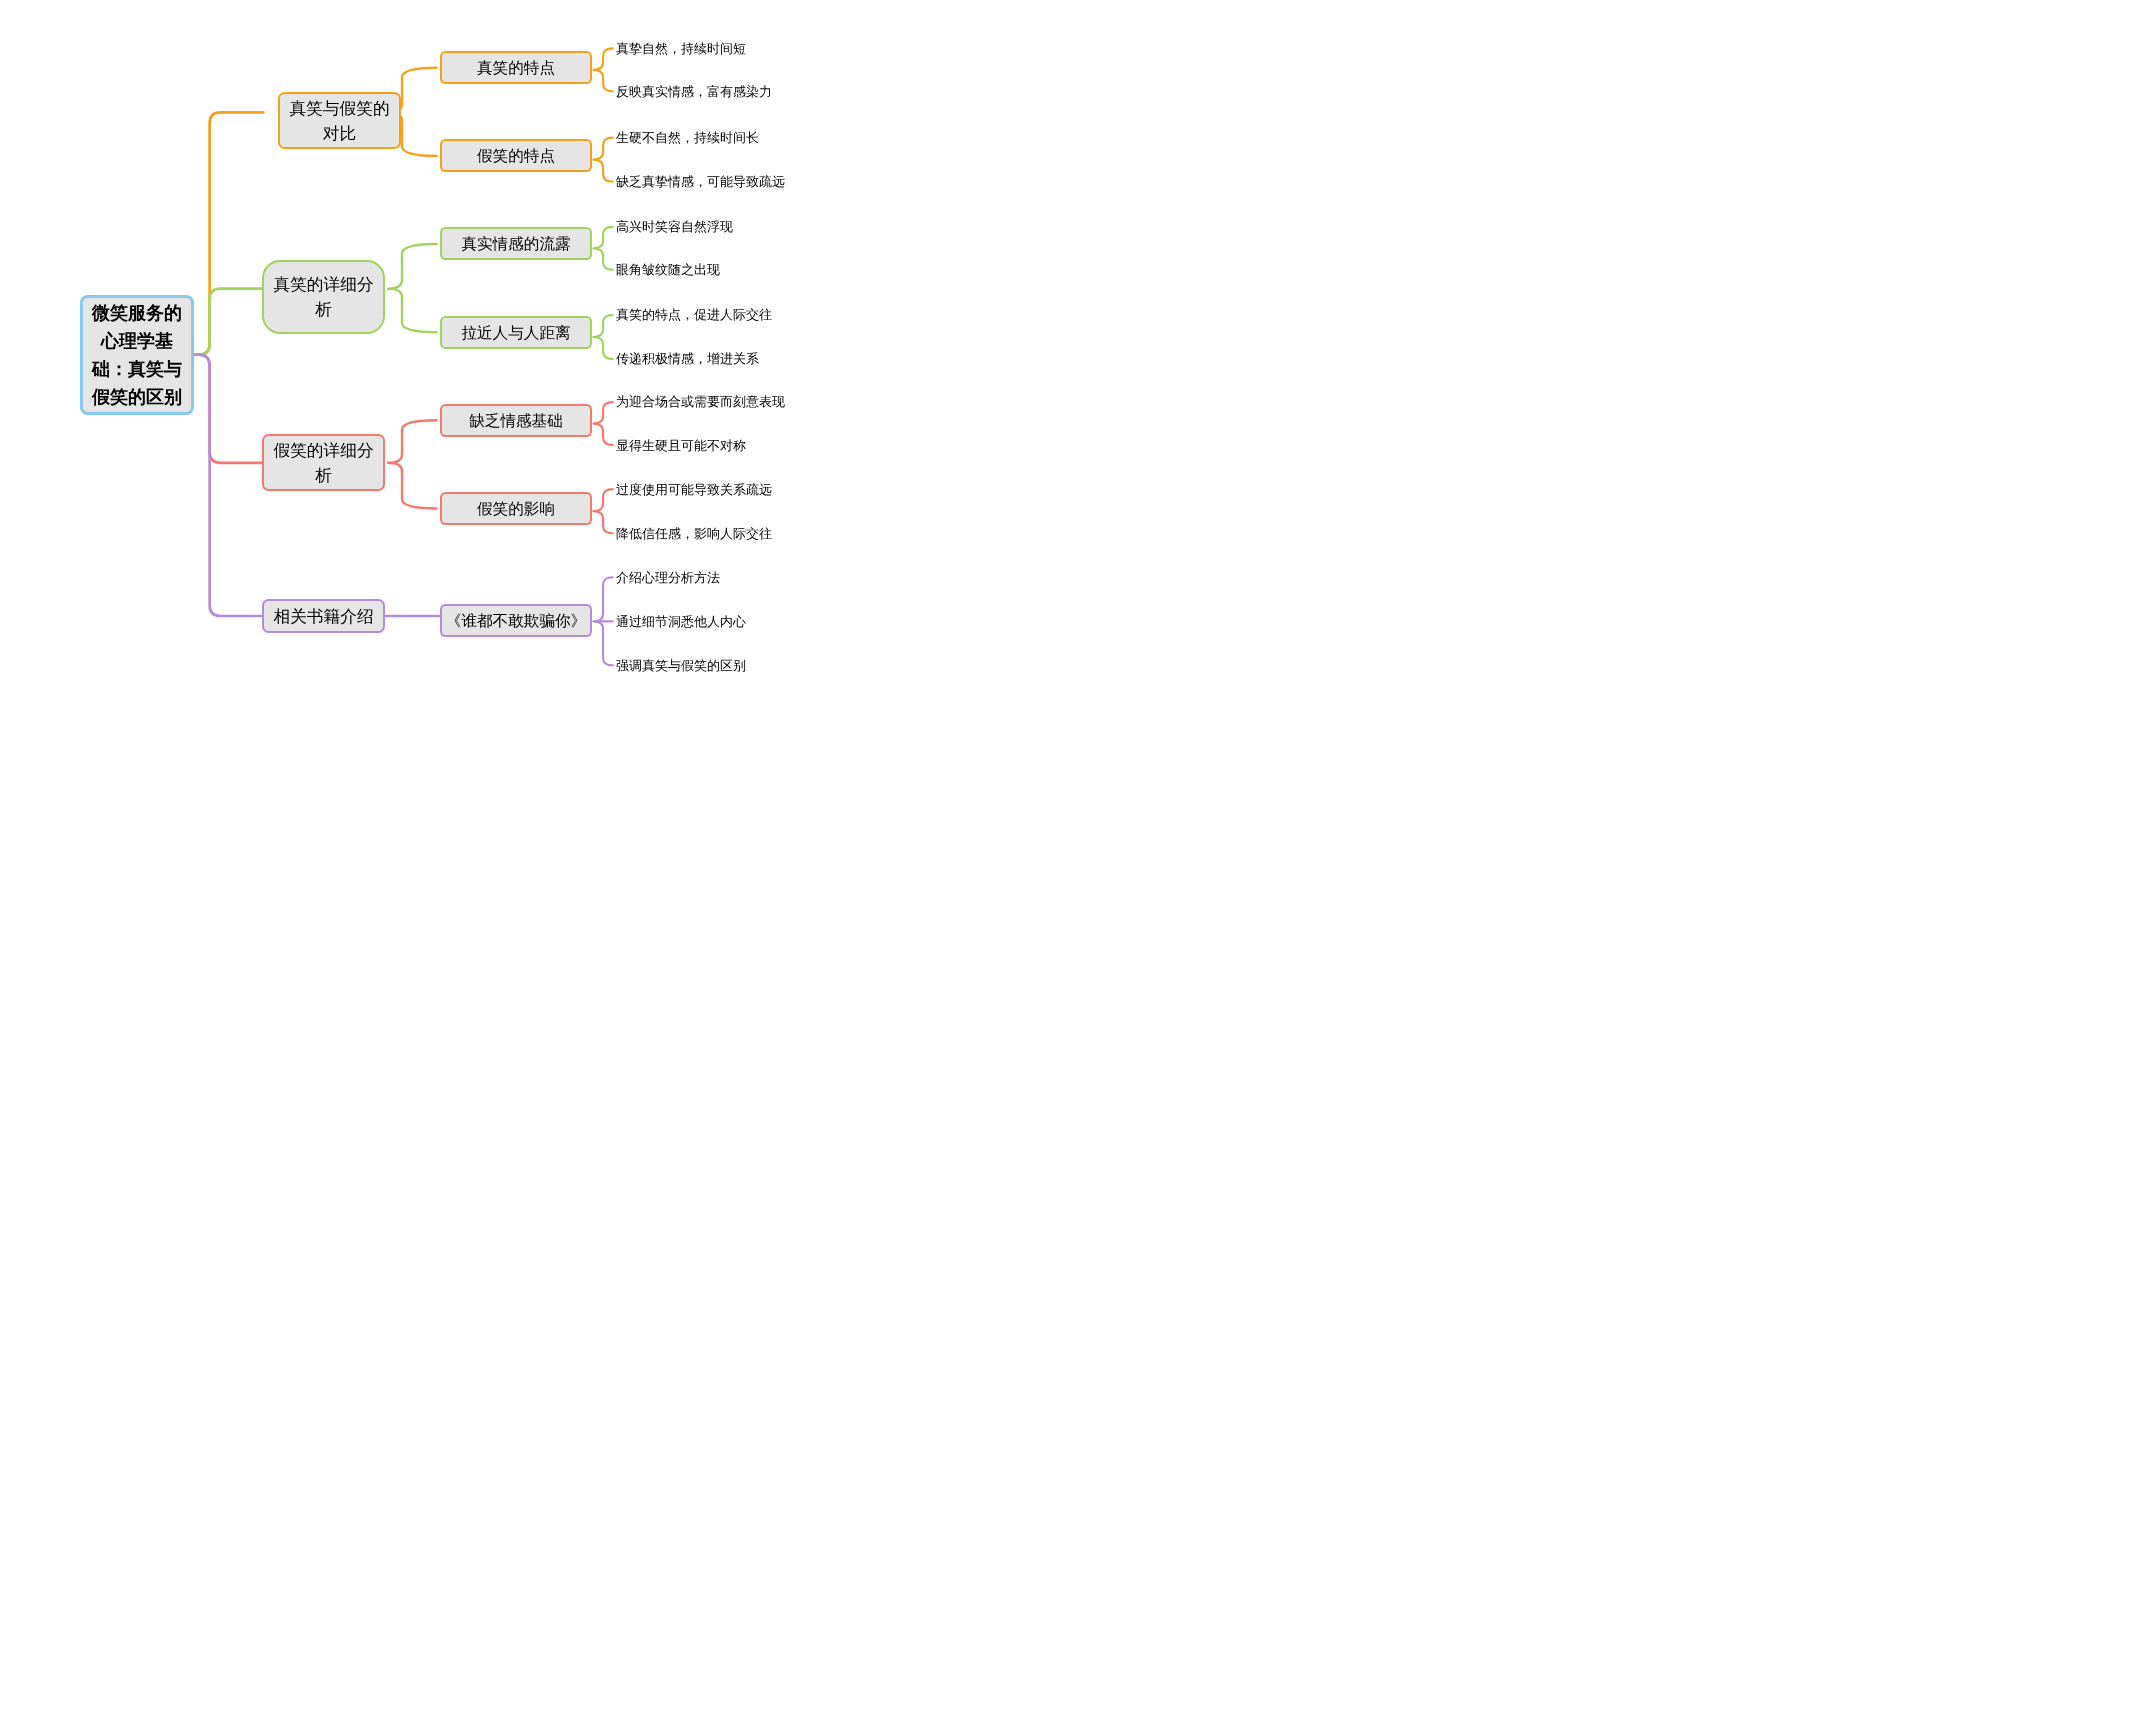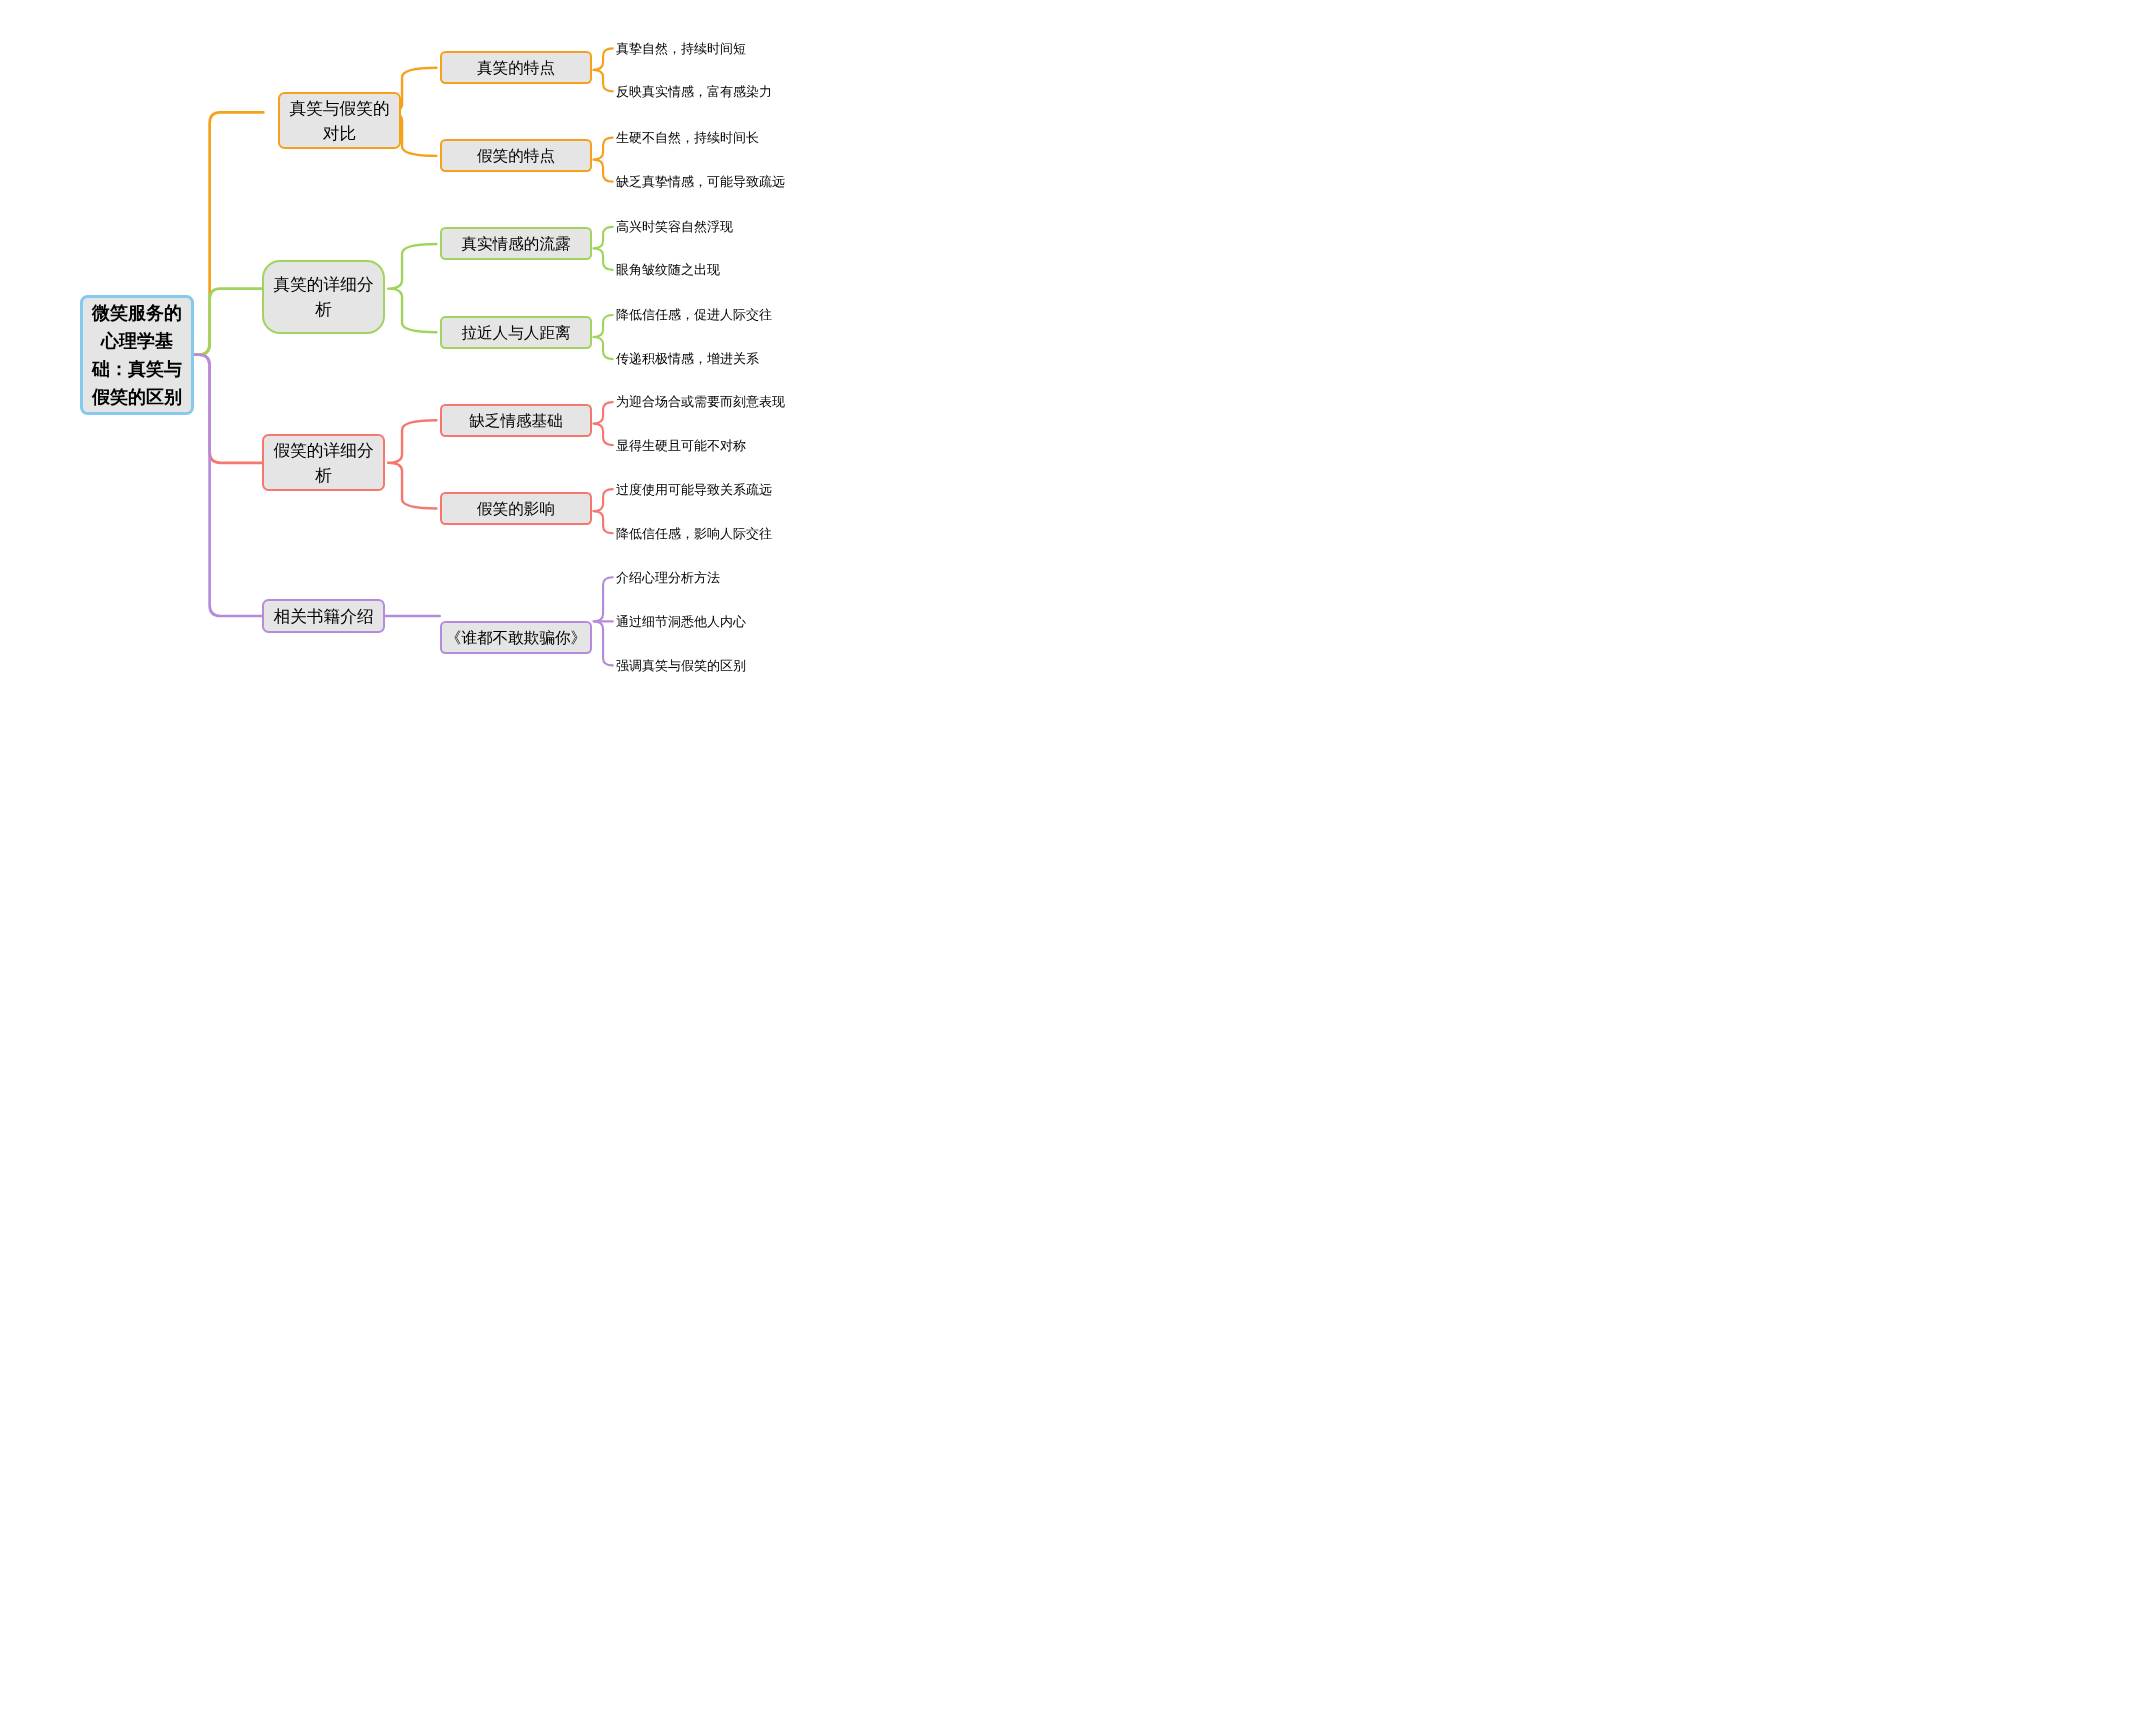--- a/index.html
+++ b/index.html
@@ -45,29 +45,29 @@
   <div class="node branch" style="top: 260px; height: 74px; border-color: rgb(161, 211, 95); border-radius: 18px;">真笑的详细分析</div>
   <div class="node branch" style="top: 434px; height: 57px; border-color: rgb(244, 120, 110);">假笑的详细分析</div>
   <div class="node branch" style="top: 599px; height: 34px; border-color: rgb(181, 140, 220);">相关书籍介绍</div>
 
   <div class="node sub" style="top: 51px; border-color: rgb(245, 161, 28);">真笑的特点</div>
   <div class="node sub" style="top: 139px; border-color: rgb(245, 161, 28);">假笑的特点</div>
   <div class="node sub" style="top: 227px; border-color: rgb(161, 211, 95);">真实情感的流露</div>
   <div class="node sub" style="top: 316px; border-color: rgb(161, 211, 95);">拉近人与人距离</div>
   <div class="node sub" style="top: 404px; border-color: rgb(244, 120, 110);">缺乏情感基础</div>
   <div class="node sub" style="top: 492px; border-color: rgb(244, 120, 110);">假笑的影响</div>
-  <div class="node sub" style="top: 621px; border-color: rgb(181, 140, 220);">《谁都不敢欺骗你》</div>
+  <div class="node sub" style="top: 604px; border-color: rgb(181, 140, 220);">《谁都不敢欺骗你》</div>
 
   <div class="leaf" style="top:39px;">真挚自然，持续时间短</div>
   <div class="leaf" style="top:82px;text-align:right;">反映真实情感，富有感染力</div>
   <div class="leaf" style="top:128px;">生硬不自然，持续时间长</div>
   <div class="leaf" style="top:172px;">缺乏真挚情感，可能导致疏远</div>
   <div class="leaf" style="top:217px;">高兴时笑容自然浮现</div>
   <div class="leaf" style="top:260px;">眼角皱纹随之出现</div>
-  <div class="leaf" style="top:305px;">降低信任感，促进人际交往</div>
+  <div class="leaf" style="top:305px;">真笑的特点，促进人际交往</div>
   <div class="leaf" style="top:349px;">传递积极情感，增进关系</div>
   <div class="leaf" style="top:392px;">为迎合场合或需要而刻意表现</div>
   <div class="leaf" style="top:436px;">显得生硬且可能不对称</div>
   <div class="leaf" style="top:480px;">过度使用可能导致关系疏远</div>
   <div class="leaf" style="top:524px;">降低信任感，影响人际交往</div>
   <div class="leaf" style="top:568px;">介绍心理分析方法</div>
   <div class="leaf" style="top:612px;">通过细节洞悉他人内心</div>
   <div class="leaf" style="top:656px;">强调真笑与假笑的区别</div>
 
 </div>

